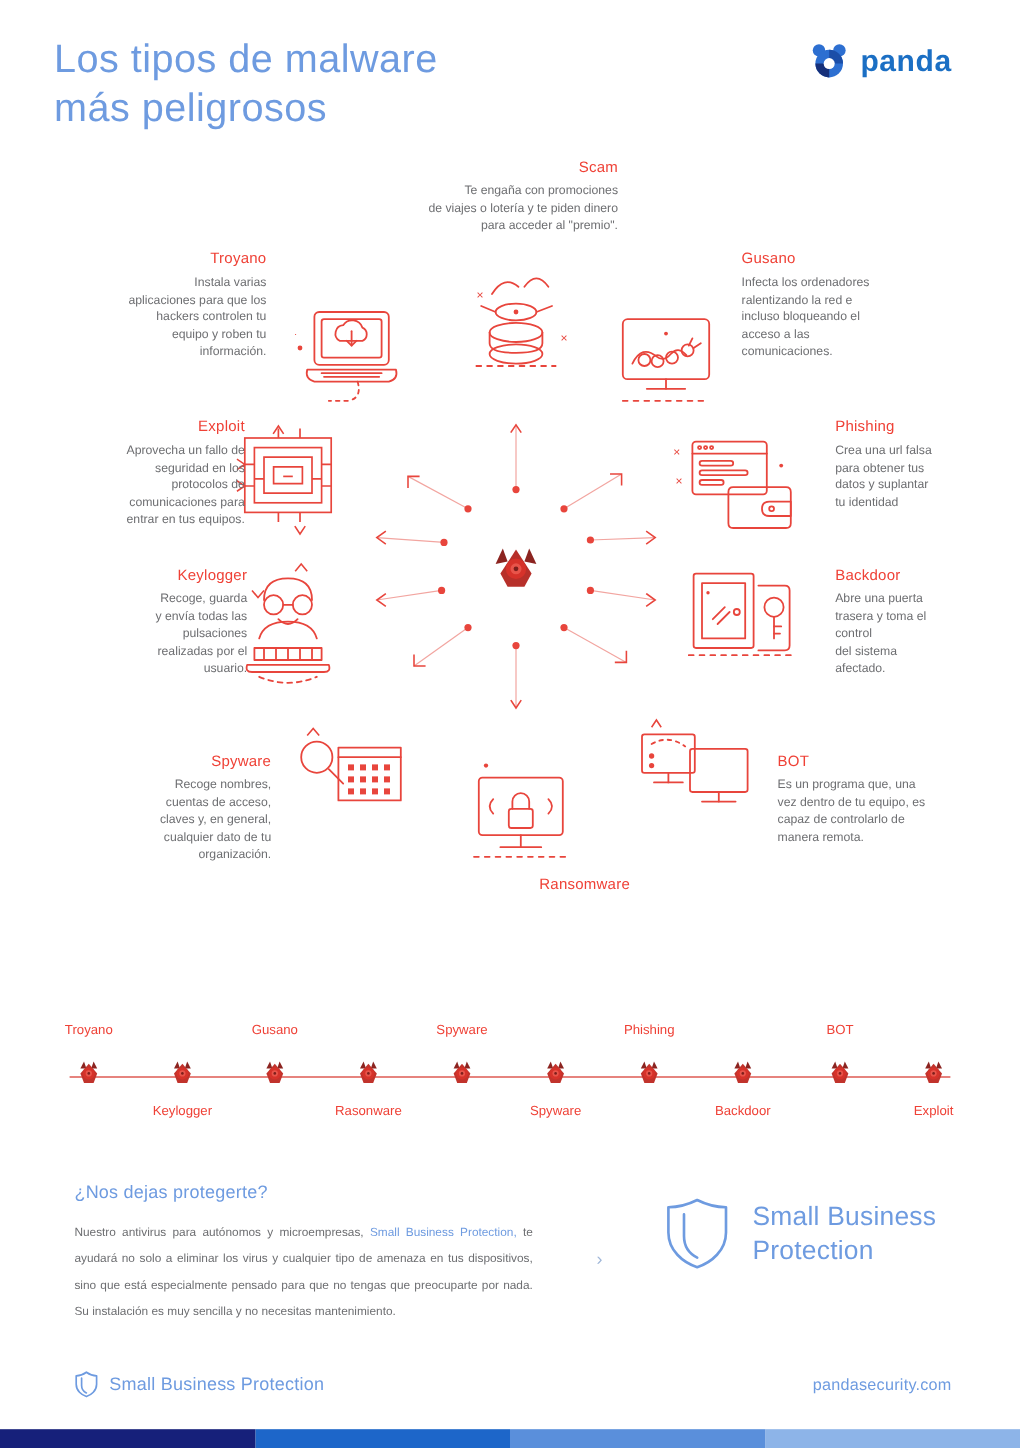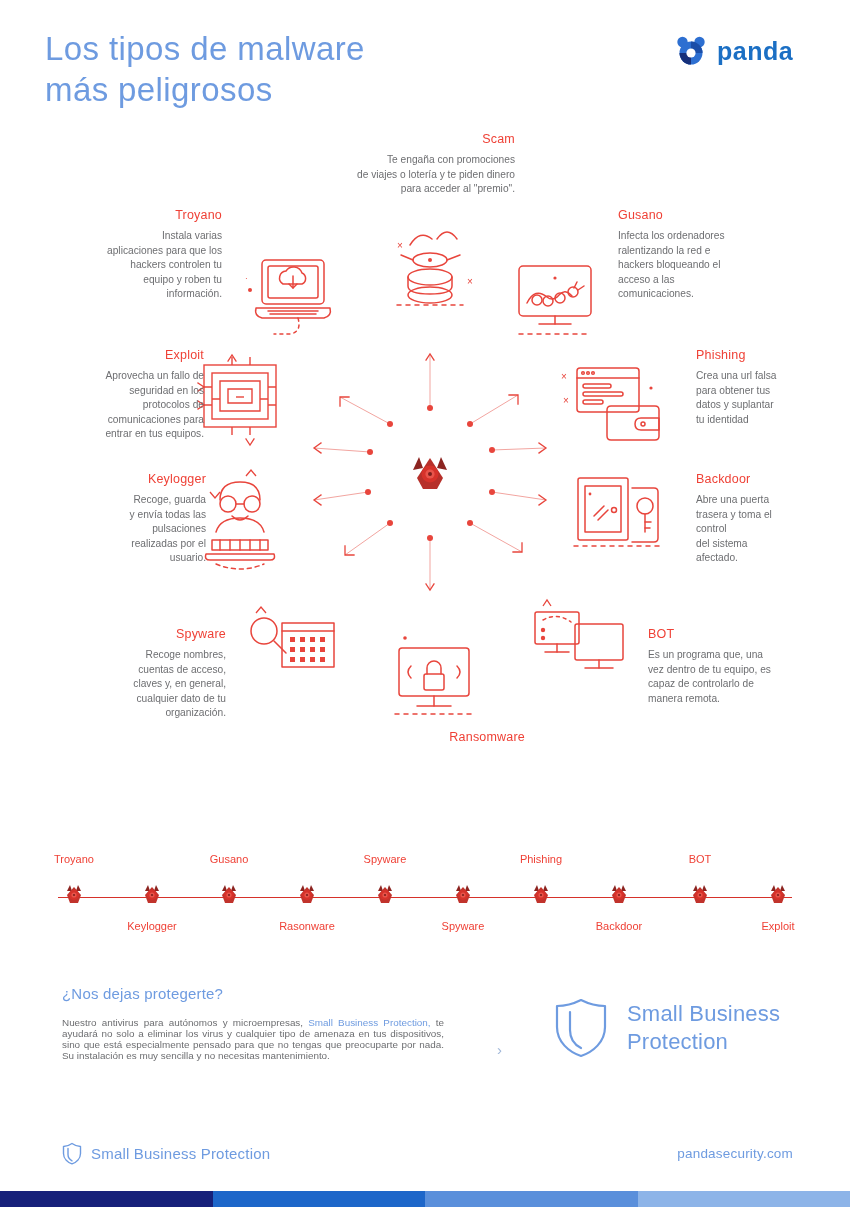--- a/index.html
+++ b/index.html
@@ -58,21 +58,21 @@
     font-size:11px; color:#ef4136; white-space:nowrap;
   }
   .tl-lbl.up   { top:13px; }
   .tl-lbl.down { top:80px; }
 
   
   .cta { position:absolute; left:0; top:975px; width:842px; height:140px; }
   .cta-q { position:absolute; left:62px; top:10px; font-size:15px; color:#6e9be0; letter-spacing:.2px; }
   .cta-p {
     position:absolute; left:62px; top:42px; width:382px;
-    font-size:9.9px; line-height:11px; color:#6d6e71; text-align:justify;
+    font-size:9.9px; line-height:22px; color:#6d6e71; text-align:justify;
   }
   .cta-p a { color:#6e9be0; text-decoration:none; }
   .cta-chev { position:absolute; left:497px; top:66px; font-size:15px; color:#9fb6d8; }
   .cta-prod { position:absolute; left:553px; top:22px; display:flex; align-items:center; gap:18px; }
   .cta-prod-name {
     font-size:22px; line-height:28px; color:#6e9be0; white-space:pre-line; letter-spacing:.2px;
   }
 
   
   .footer { position:absolute; left:0; top:1130px; width:850px; height:60px; }
@@ -365,21 +365,21 @@
 aplicaciones para que los
 hackers controlen tu
 equipo y roben tu
 información.</div>
     </div>
 
     <div class="blk l" id="b-gusano">
       <div class="h">Gusano</div>
       <div class="b">Infecta  los ordenadores
 ralentizando la red e
-hackers bloqueando el
+incluso bloqueando el
 acceso a las
 comunicaciones.</div>
     </div>
 
     <div class="blk r" id="b-exploit">
       <div class="h">Exploit</div>
       <div class="b">Aprovecha un fallo de
 seguridad en los
 protocolos de
 comunicaciones para

